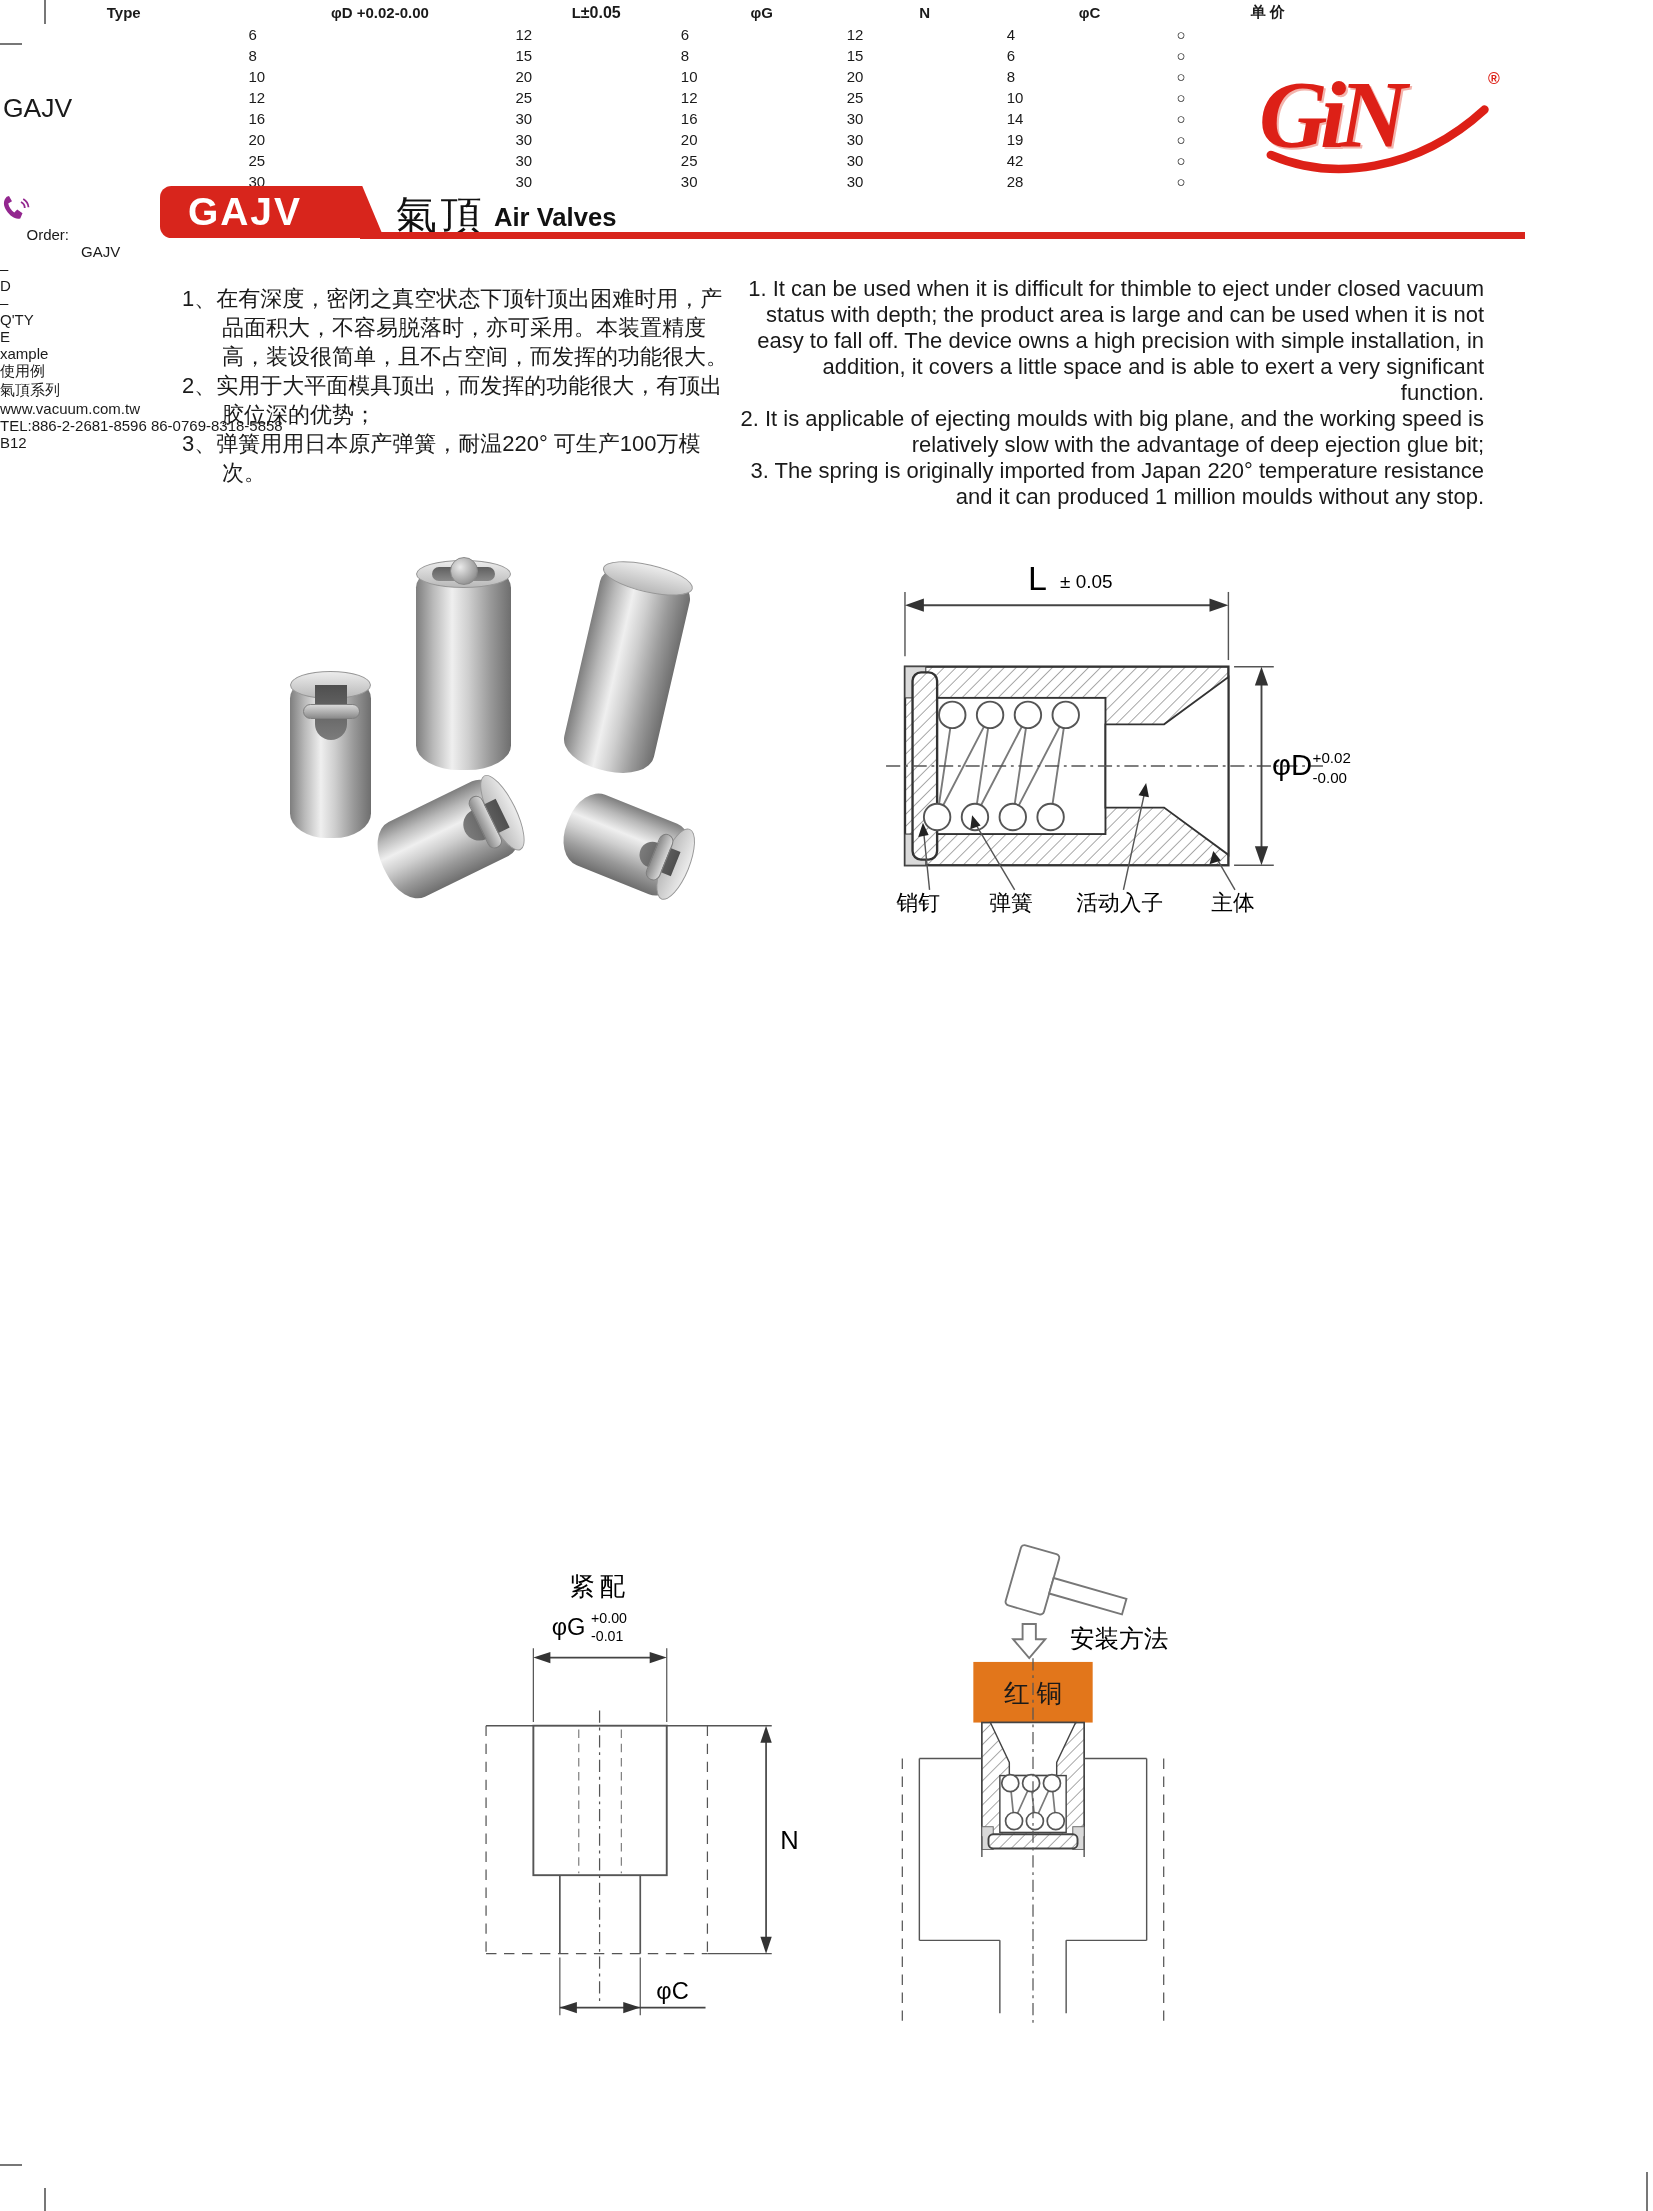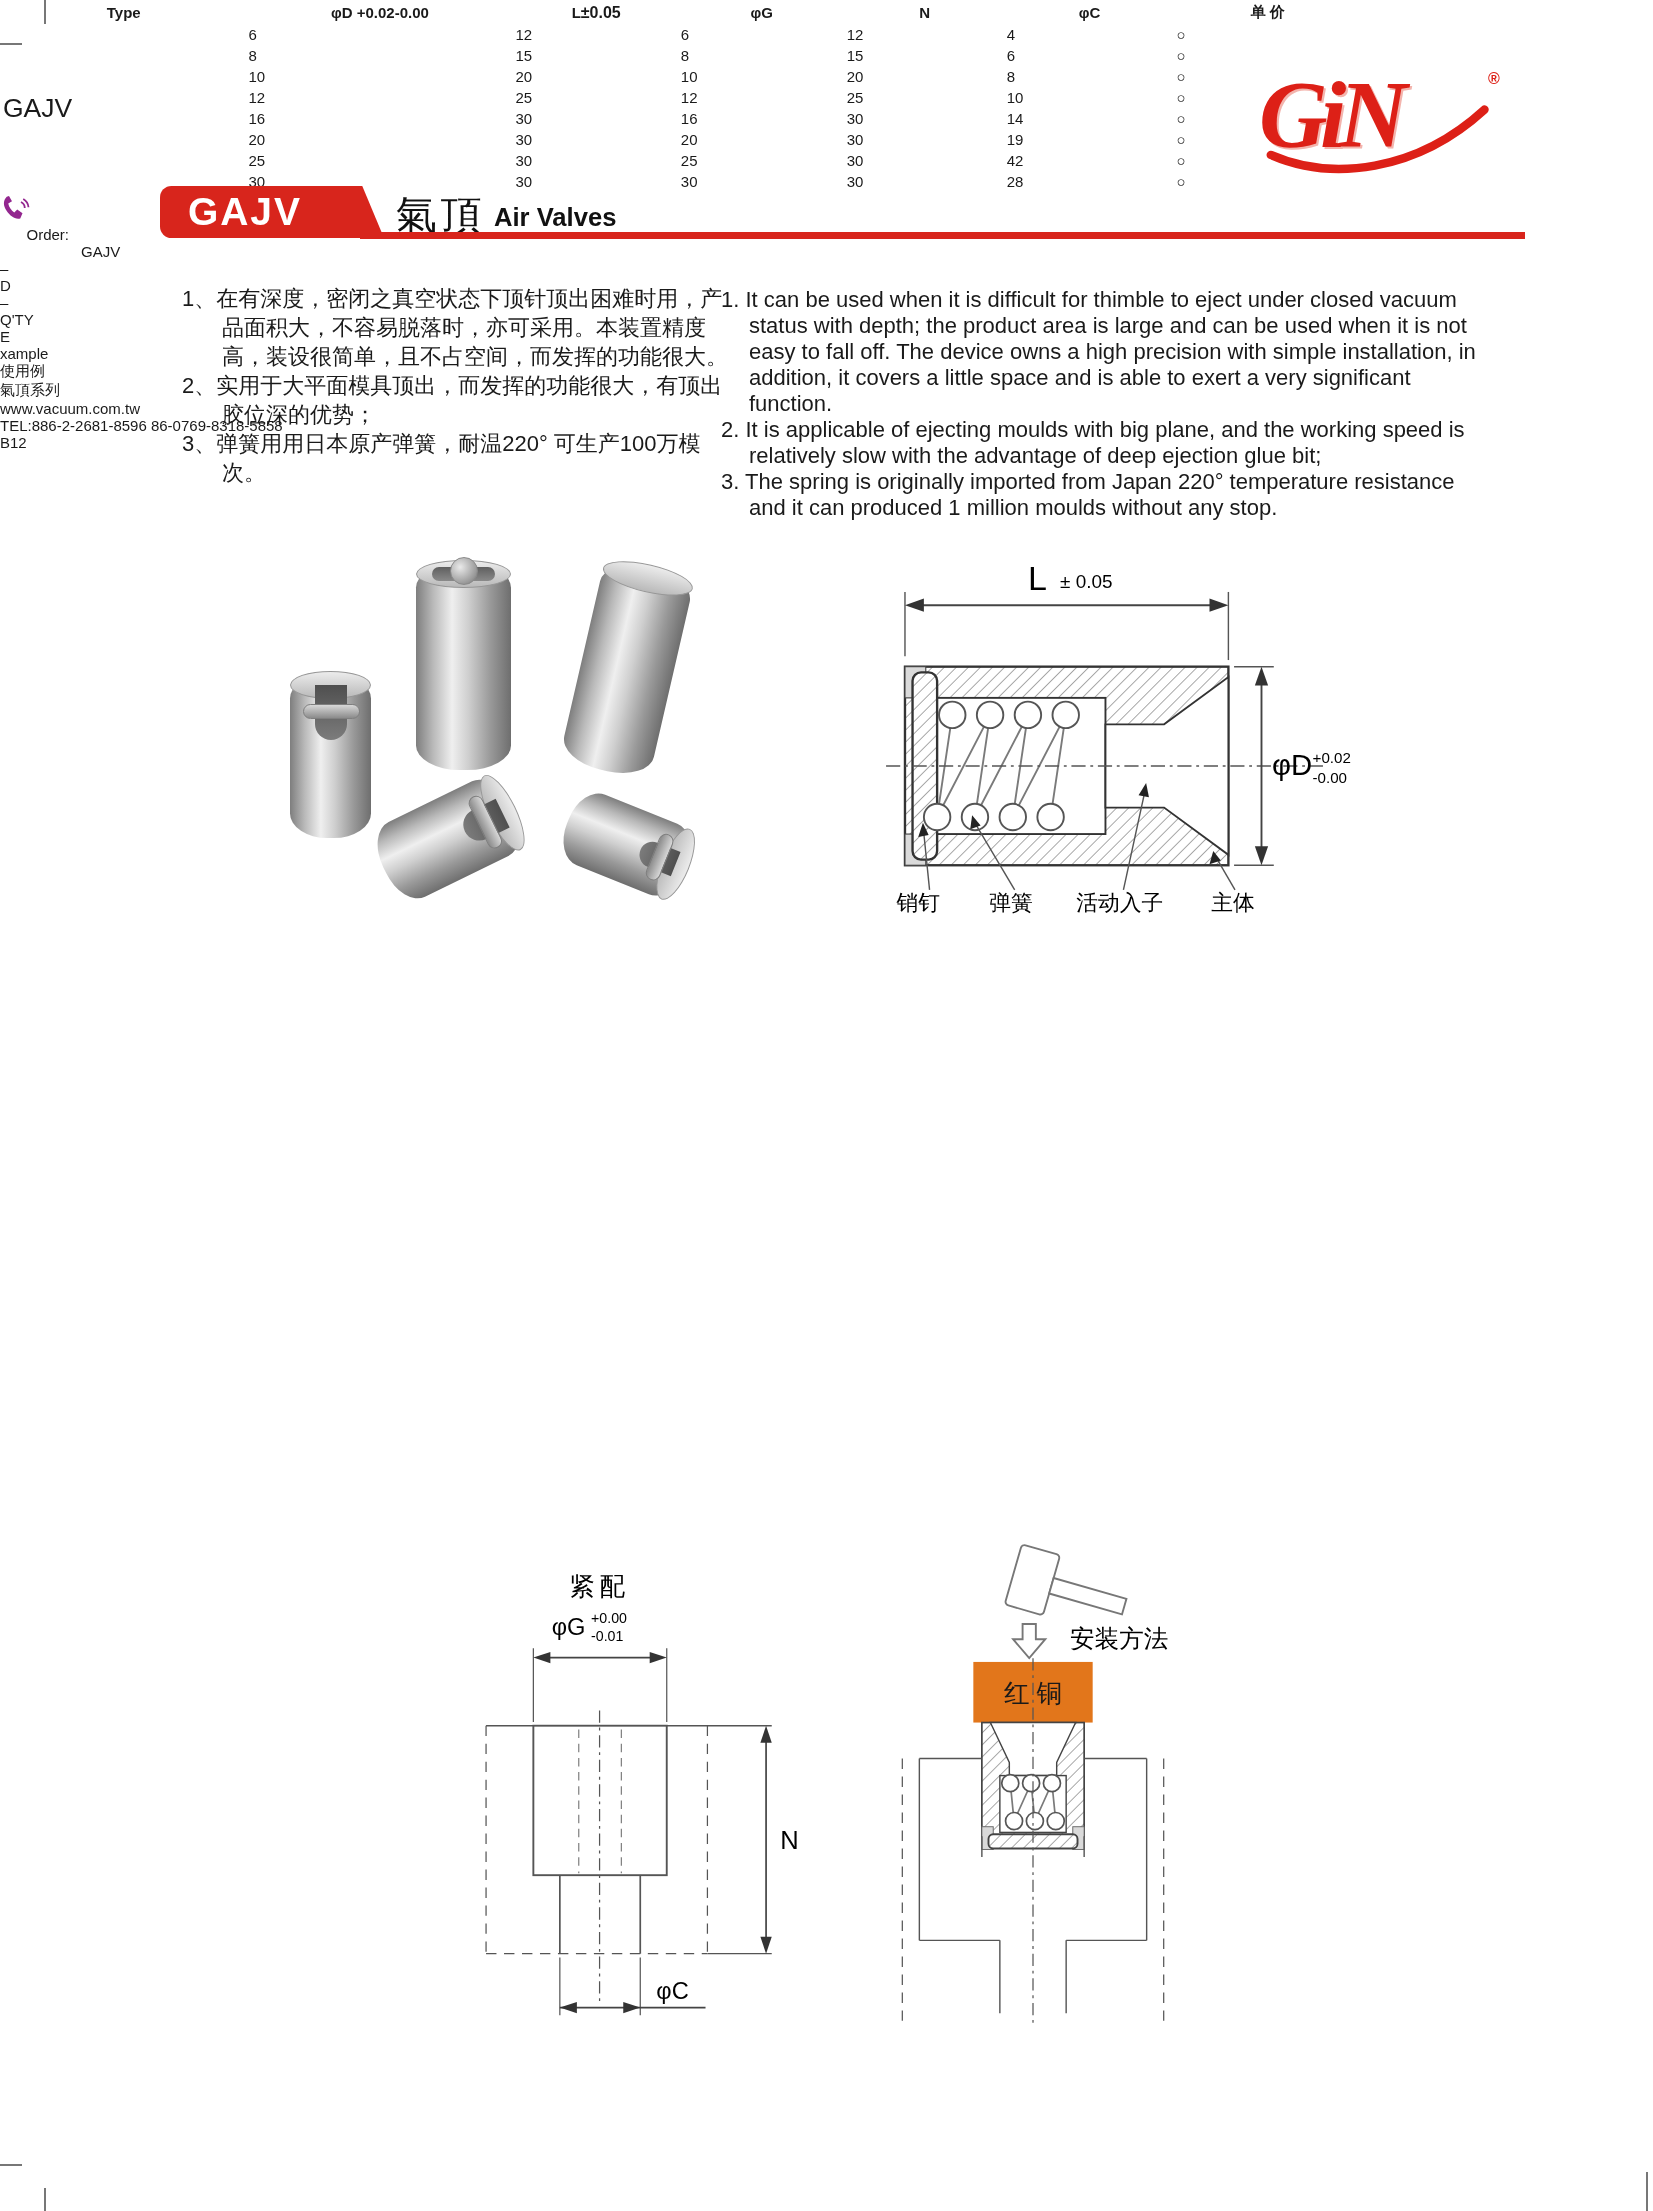--- a/index.html
+++ b/index.html
@@ -21,21 +21,21 @@
   .title-band{position:absolute;left:160px;top:186px;width:224px;height:52px;background:#D8251C;
     border-radius:11.4px 0 0 11.4px;clip-path:polygon(0 0,90.3% 0,100% 100%,0 100%);}
   .title-band span{display:block;color:#fff;font-weight:800;font-size:39px;line-height:52px;padding-left:28px;letter-spacing:1.9px;}
   .title-zh{position:absolute;left:396px;top:188px;font-size:41px;font-weight:400;letter-spacing:3.8px;color:#111;}
   .title-en{position:absolute;left:494px;top:203px;font-size:25.6px;font-weight:700;color:#111;}
   .title-underline{position:absolute;left:360px;top:232px;width:1165px;height:6.6px;background:#D8251C;}
 
   
   .feat{position:absolute;font-size:22px;}
   .feat-zh{left:151px;top:284px;width:547px;line-height:29px;font-weight:500;margin-left:31px;}
-  .feat-en{left:721px;top:287px;width:763px;line-height:26px;}
+  .feat-en{left:721px;top:276px;width:763px;line-height:26px;text-align:right;}
   .feat-item{padding-left:40px;text-indent:-40px;}
   .feat-en .feat-item{padding-left:28px;text-indent:-28px;}
 
   
   .photo{position:absolute;left:256px;top:520px;width:445px;height:397px;}
   .cyl{position:absolute;}
   .cyl-body{position:absolute;inset:0;border-radius:46%/24.6px;overflow:hidden;
     background:linear-gradient(90deg,#7e7e7e,#b9b9b9 18%,#efefef 38%,#cfcfcf 55%,#9a9a9a 78%,#6e6e6e);}
   .cyl-cap{position:absolute;left:0;right:0;top:-2.8px;height:28px;border-radius:50%;
     background:linear-gradient(180deg,#ececec,#b9b9b9);border:0.9px solid #979797;box-sizing:border-box;}

